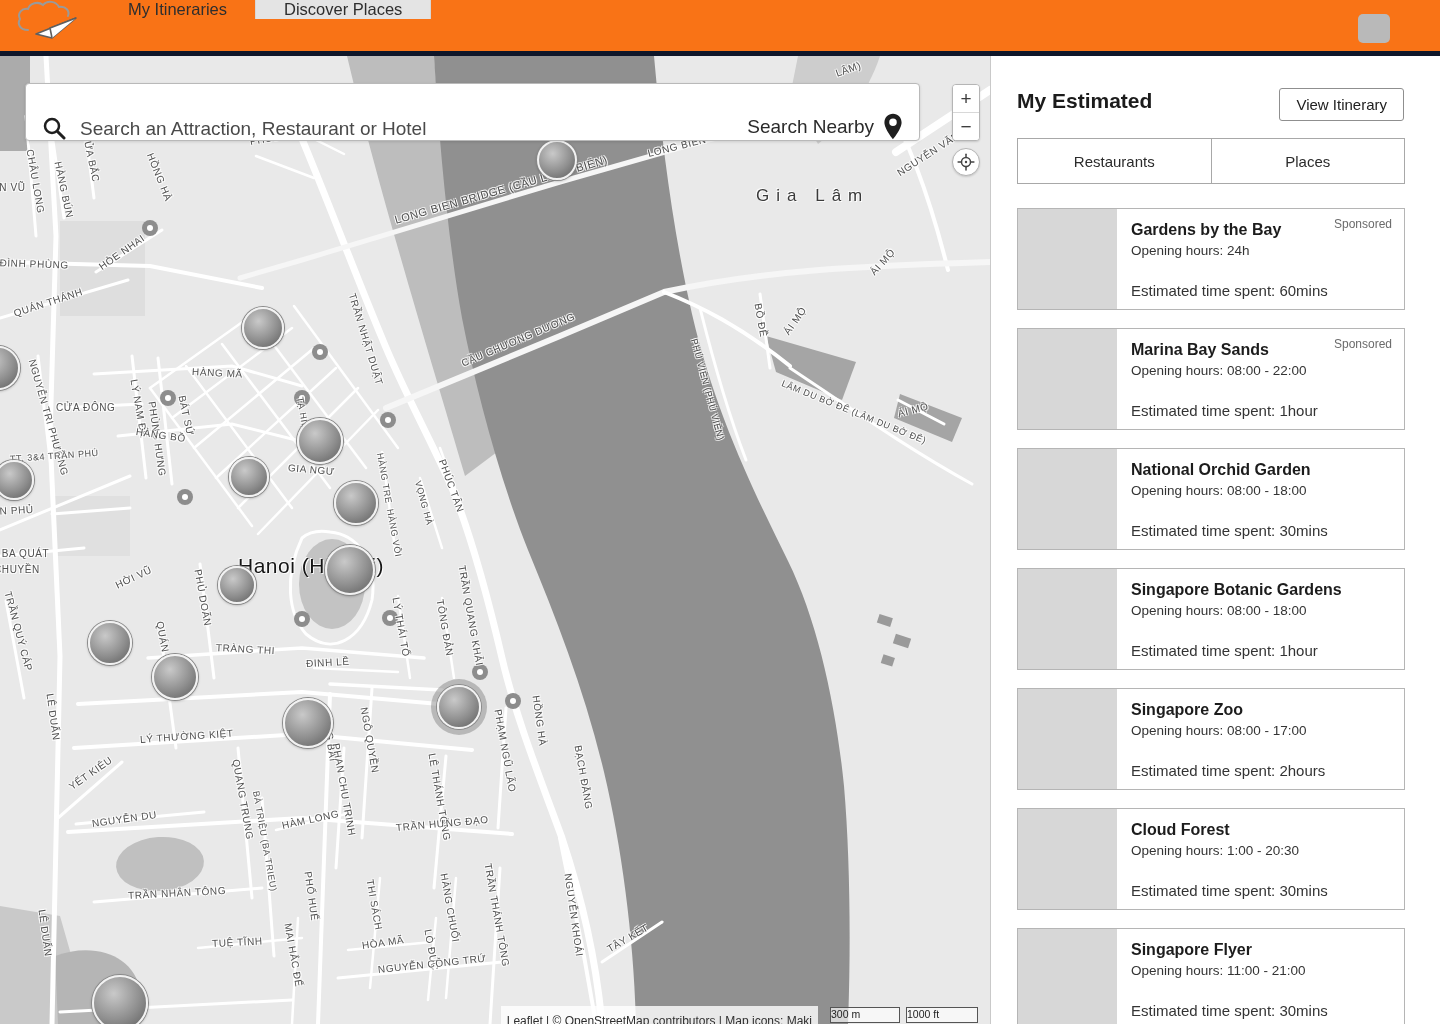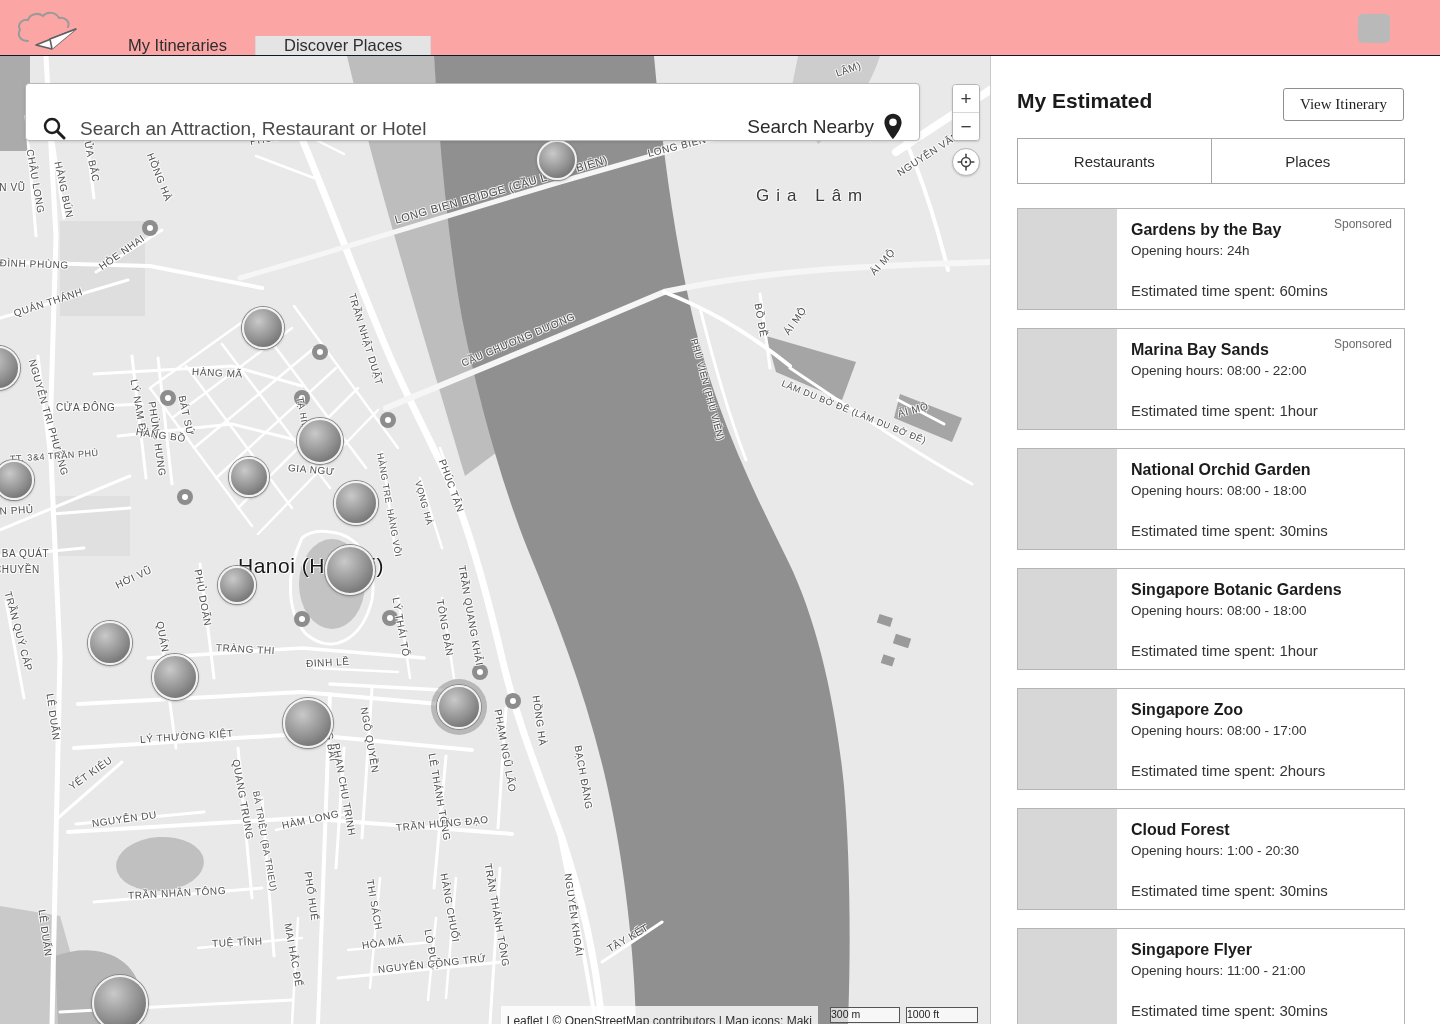--- a/index.html
+++ b/index.html
@@ -1,21 +1,21 @@
 <!DOCTYPE html>
 <html><head>
 <meta charset="utf-8">
 <style>
   *{margin:0;padding:0;box-sizing:border-box}
   html,body{width:1440px;height:1024px;overflow:hidden;background:#fff;
     font-family:"Liberation Sans","DejaVu Sans",sans-serif;color:#222}
 
   
-  .nav{position:absolute;left:0;top:0;width:1440px;height:56px;background:#fca5a5;
-    border-bottom:1px solid #0f172a;display:flex;align-items:flex-end;z-index:40}
+  .nav{position:absolute;left:0;top:0;width:1440px;height:56px;background:#f97316;
+    border-bottom:5px solid #0f172a;display:flex;align-items:flex-start;z-index:40}
   .logo{display:flex;align-items:center;padding:0 14px}
   .nav-tab{display:flex;align-items:center;padding:0 28px;font-size:16.5px;color:#2e2e2e;cursor:pointer}
   .nav-tab.active{background:#e4e4e4;border-left:1px solid #d7d7d7;border-right:1px solid #d7d7d7}
   .avatar{position:absolute;right:50px;top:14px;width:32px;height:29px;border-radius:5px;background:#b9b9b9}
 
   
   .map{position:absolute;left:0;top:56px;width:990px;height:968px;background:#e9e9e9;overflow:hidden}
   .map svg.basemap{position:absolute;left:0;top:0}
   .street-label{position:absolute;white-space:nowrap;color:#4f4f4f;letter-spacing:.6px;
     transform-origin:0 50%;
@@ -59,21 +59,21 @@
     border:1px solid #555;font-size:10.5px;line-height:13px;color:#1e1e1e;z-index:20}
   .scale-m{left:830px;width:70px}
   .scale-ft{left:906px;width:72px}
 
   
   .sidebar{position:absolute;left:990px;top:56px;width:450px;height:968px;background:#fff;
     border-left:1px solid #c9c9c9;overflow:hidden}
   .side-title{position:absolute;left:26px;top:33px;font-size:21px;font-weight:700;color:#1b1b1b}
   .view-itin-btn{position:absolute;right:36px;top:32px;padding:7px 16px;font-size:15px;color:#222;
     background:#fff;border:1px solid #8f8f8f;border-radius:3px;cursor:pointer;
-    font-family:Liberation Serif, serif}
+    font-family:Liberation Sans, sans-serif}
   .side-tabs{position:absolute;left:26px;top:82px;width:388px;height:46px;display:flex}
   .side-tab{flex:1;border:1px solid #a8a8a8;margin-left:-1px;display:flex;align-items:center;
     justify-content:center;font-size:15px;color:#2b2b2b;background:#fff;cursor:pointer}
   .side-tab:first-child{margin-left:0}
   .side-tab.active{background:#d2d2d2}
   .cards{position:absolute;left:26px;top:152px;width:388px}
   .card{position:relative;height:102px;margin-bottom:18px;border:1px solid #b5b5b5;background:#fff;
     display:flex;cursor:pointer}
   .card-img{width:99px;flex:none;background:#d7d7d7}
   .card-body{position:relative;flex:1;padding:10px 12px 10px 14px}

